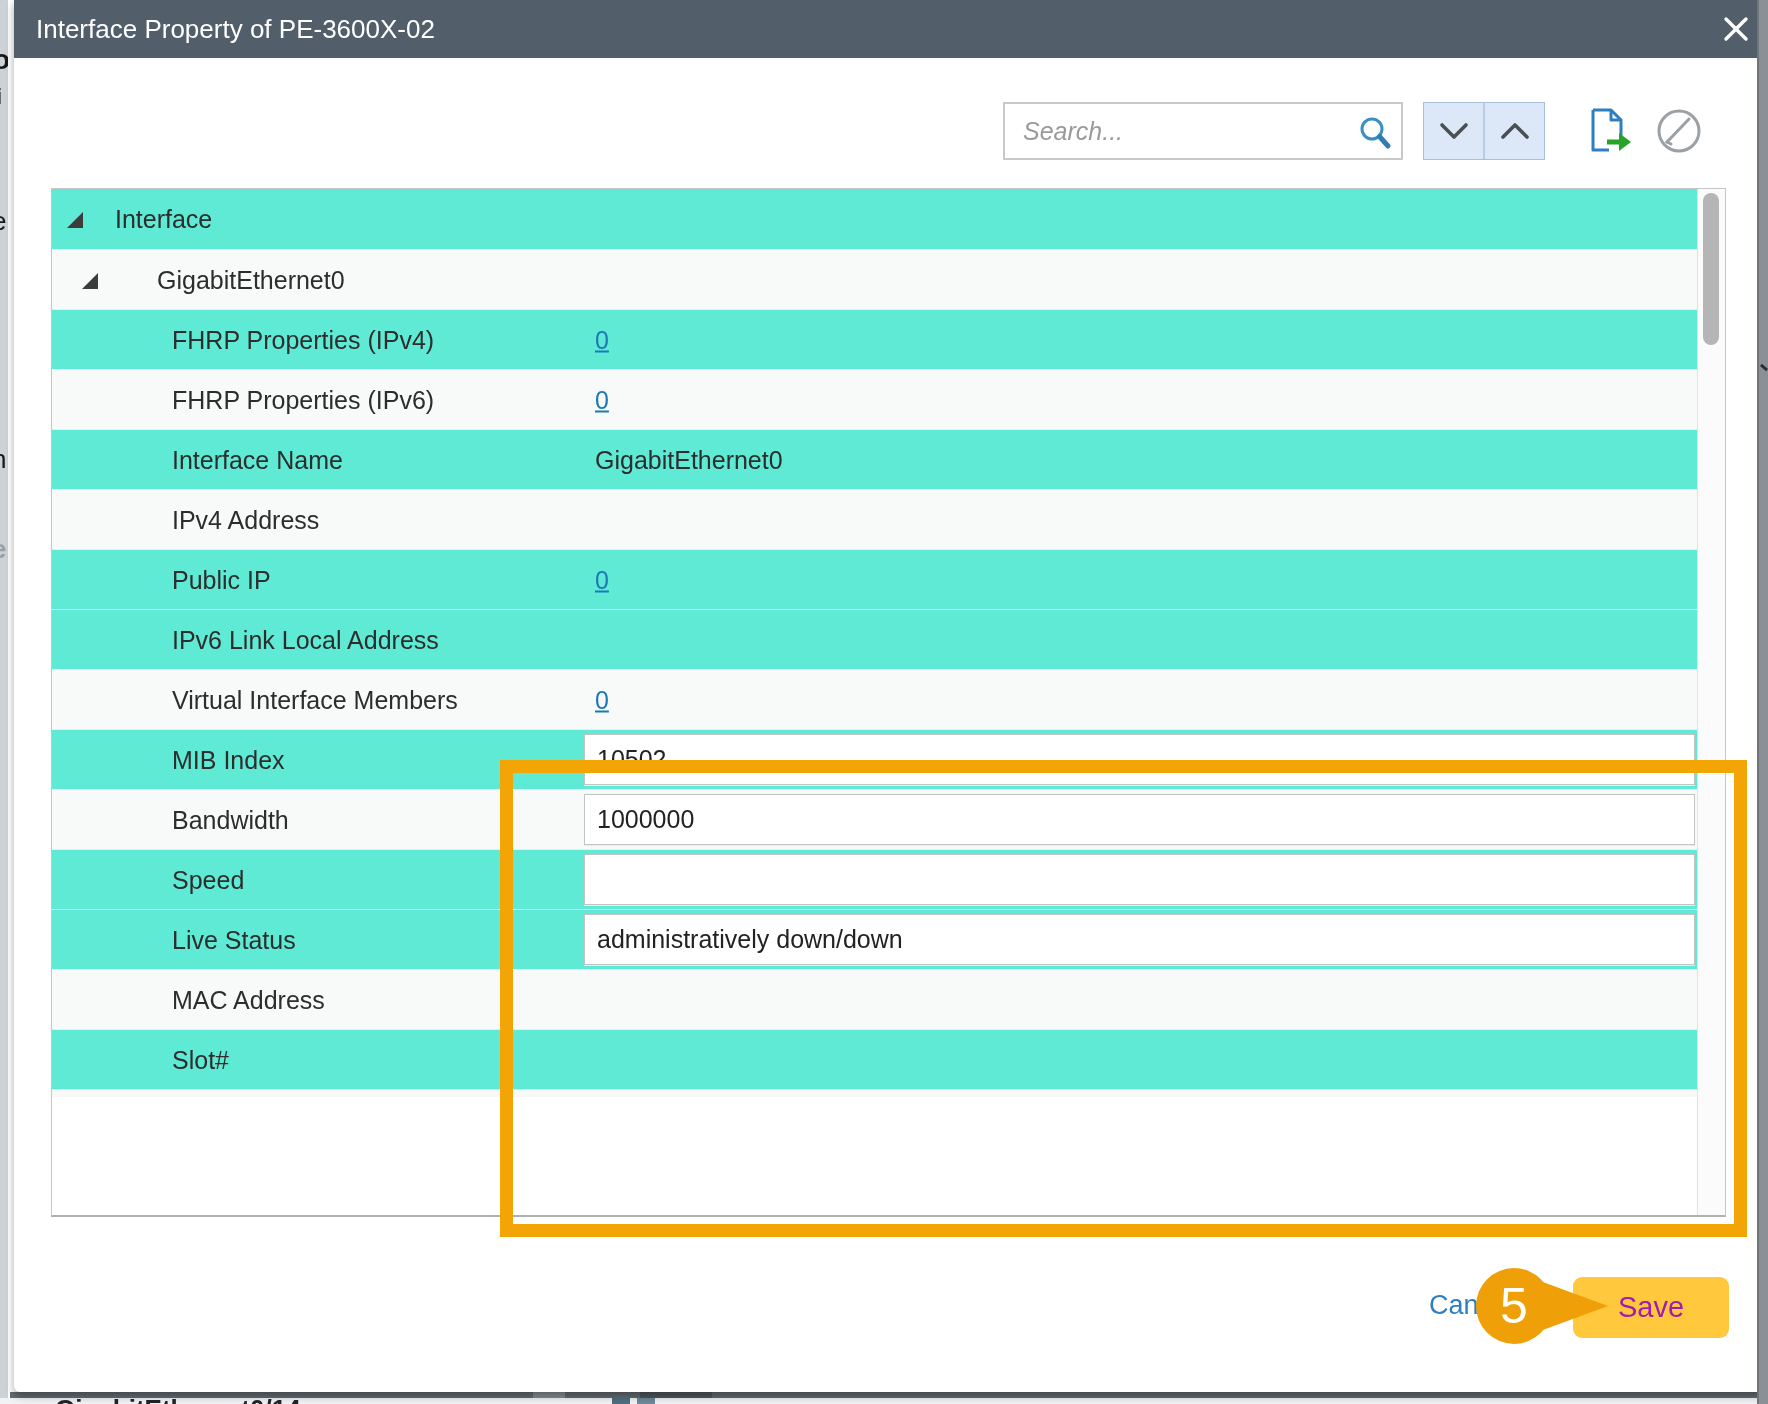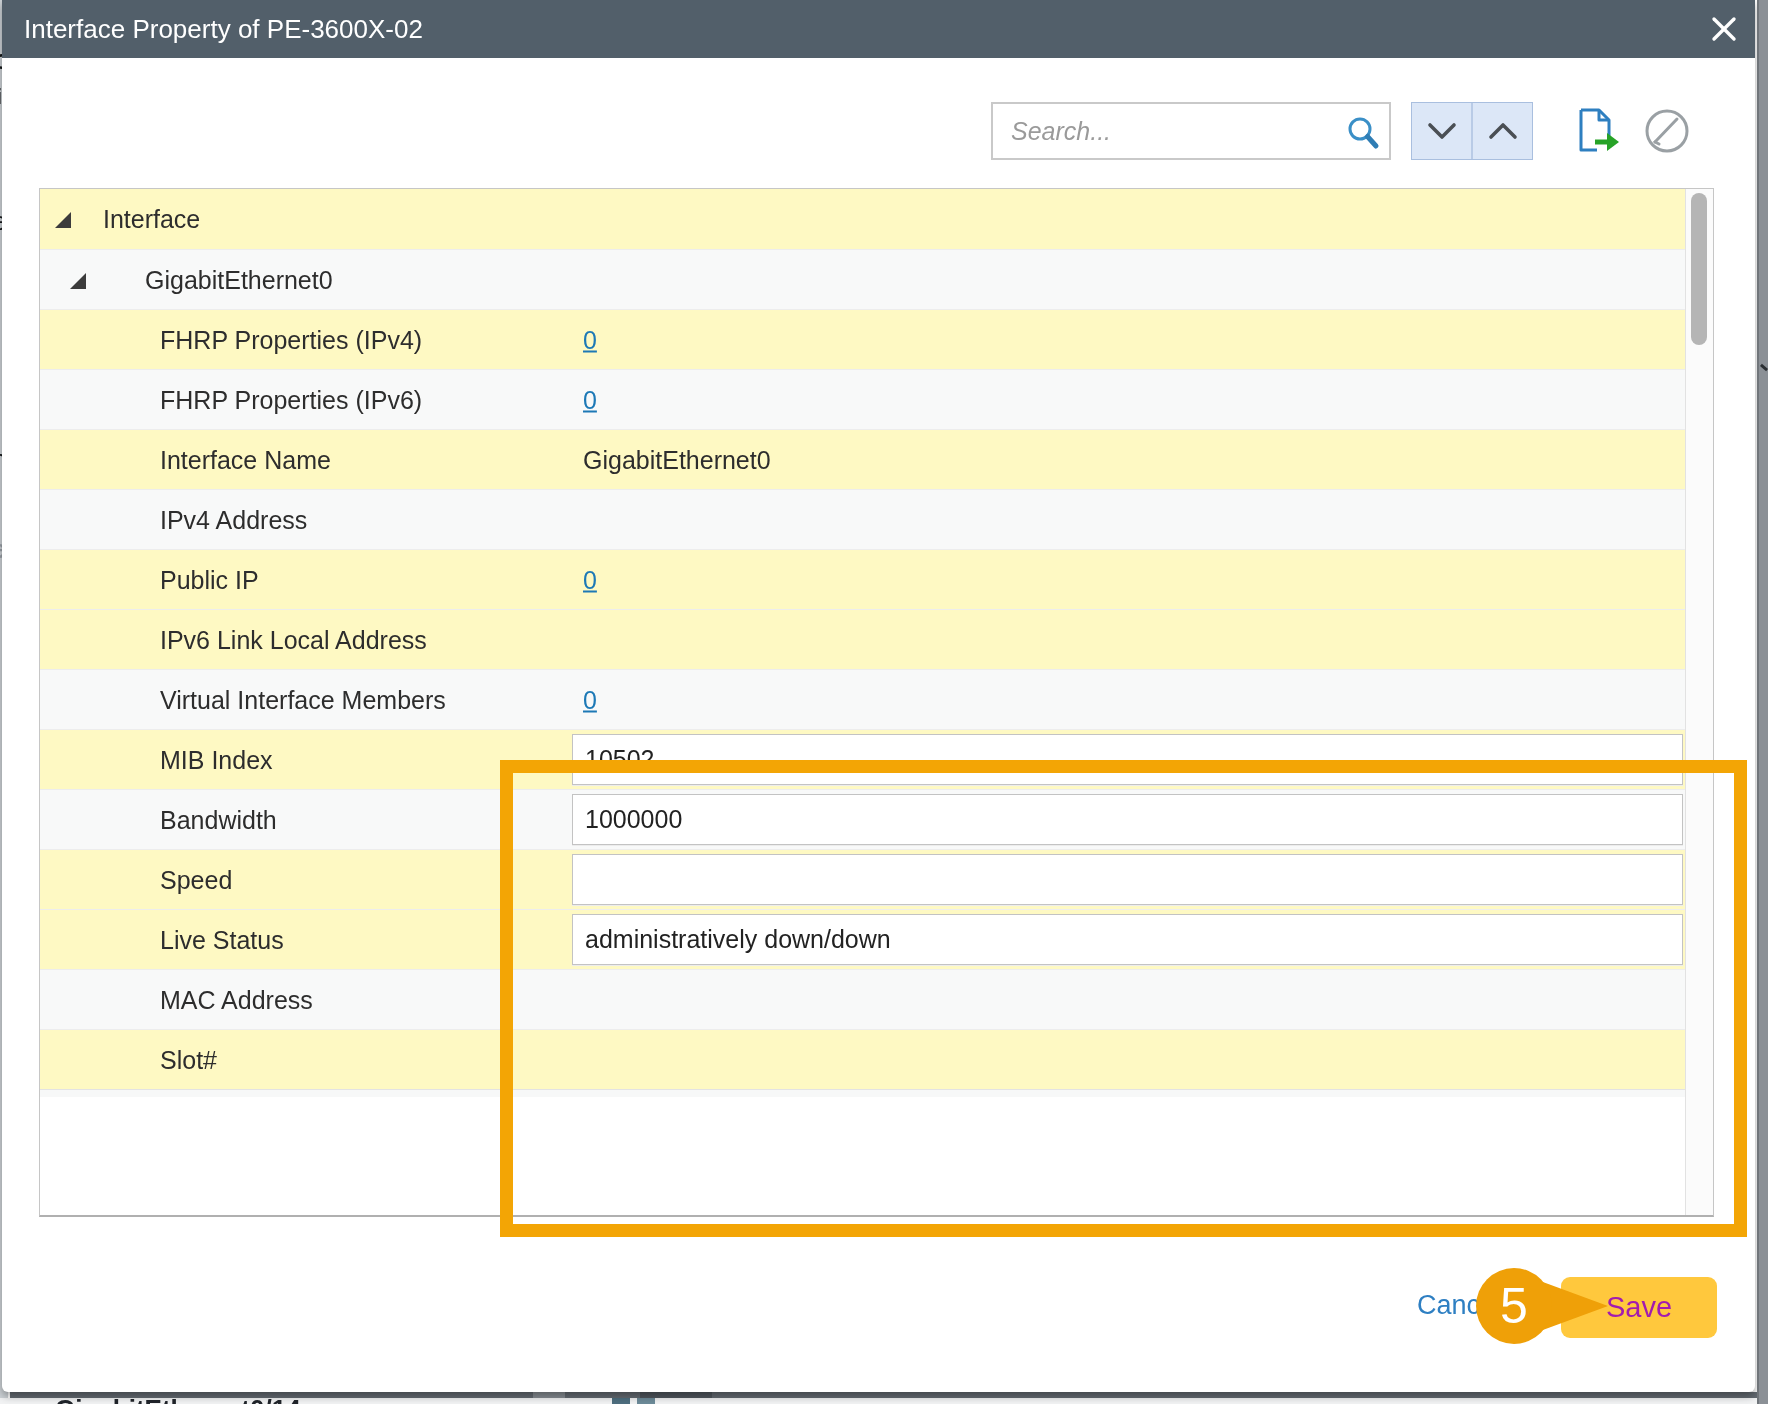--- a/index.html
+++ b/index.html
@@ -12,21 +12,21 @@
   .right-band{position:absolute;left:1757px;top:0;width:11px;height:1404px;background:#8b9096;
               border-left:2px solid #70757a;box-sizing:border-box;z-index:6;}
   .right-band i{position:absolute;left:1px;top:366px;width:8px;height:3px;background:#2b2f33;transform:rotate(40deg);}
   .bottom-band{position:absolute;left:10px;top:1392px;width:1747px;height:7px;background:#646b72;z-index:1;}
   .bottom-band b{position:absolute;top:0;height:7px;display:block;}
   .bottom-row{position:absolute;left:0;top:1398px;width:1768px;height:6px;overflow:hidden;z-index:1;background:#f2f3f4;}
   .bottom-row .clip-text{position:absolute;left:55px;top:-4px;font-size:26px;font-weight:bold;color:#20242a;}
   .bottom-row .sq{position:absolute;top:0;height:6px;display:block;}
 
   
-  .modal{position:absolute;left:2px;top:0;width:1753px;height:1392px;background:#fff;z-index:2;
+  .modal{position:absolute;left:14px;top:0;width:1753px;height:1392px;background:#fff;z-index:2;
          border-radius:0 0 6px 6px;box-shadow:0 4px 9px rgba(0,0,0,.35);}
   .modal-header{position:absolute;left:0;top:0;right:0;height:58px;background:#525f6a;}
   .modal-title{position:absolute;left:22px;top:50%;transform:translateY(-50%);color:#ffffff;font-size:26px;}
   .close-btn{position:absolute;right:16px;top:14px;width:30px;height:30px;cursor:pointer;}
 
   
   .search-box{position:absolute;left:989px;top:102px;width:400px;height:58px;border:2px solid #c9c9c9;
               background:#fff;box-sizing:border-box;}
   .search-box input{border:none;outline:none;width:320px;height:100%;padding:0 0 16px 18px;font-size:25px;
               font-style:italic;color:#555;background:transparent;font-family:"Liberation Sans",sans-serif;}
@@ -36,21 +36,21 @@
              border:1px solid #a9bfdf;box-sizing:border-box;}
   .nav-btn{flex:1;background:#dce7f7;display:flex;align-items:center;justify-content:center;cursor:pointer;}
   .nav-btn:first-child{border-right:2px solid #b9cbe6;}
   .tool-icon{position:absolute;top:106px;cursor:pointer;}
   .tool-icon.export{left:1569px;}
   .tool-icon.edit{left:1642px;top:108px;}
 
   
   .grid{position:absolute;left:37px;top:188px;width:1675px;height:1029px;background:#fff;
         border:1px solid #c6c6c6;border-bottom:2px solid #b0b0b0;box-sizing:border-box;overflow:hidden;}
-  .row{position:relative;height:60px;width:1648px;box-sizing:border-box;background:#fef9c3;}
+  .row{position:relative;height:60px;width:1648px;box-sizing:border-box;background:#5eead4;}
   .row+.row{border-top:1px solid #ededed;}
   .row.striped{background:#f8f9f9;}
   .arrow{position:absolute;top:23px;width:0;height:0;border-left:16px solid transparent;
          border-bottom:16px solid #3c3c3c;}
   .arrow.lvl1{left:15px;}.arrow.lvl2{left:30px;}
   .label{position:absolute;top:50%;transform:translateY(-50%);font-size:25px;color:#2d2d2d;white-space:nowrap;}
   .label.lvl1{left:63px;}.label.lvl2{left:105px;}.label.lvl3{left:120px;}
   .val-text{position:absolute;left:543px;top:50%;transform:translateY(-50%);font-size:25px;color:#2d2d2d;}
   .val-link{position:absolute;left:543px;top:50%;transform:translateY(-50%);font-size:25px;color:#1d79b6;
             text-decoration:underline;cursor:pointer;}

